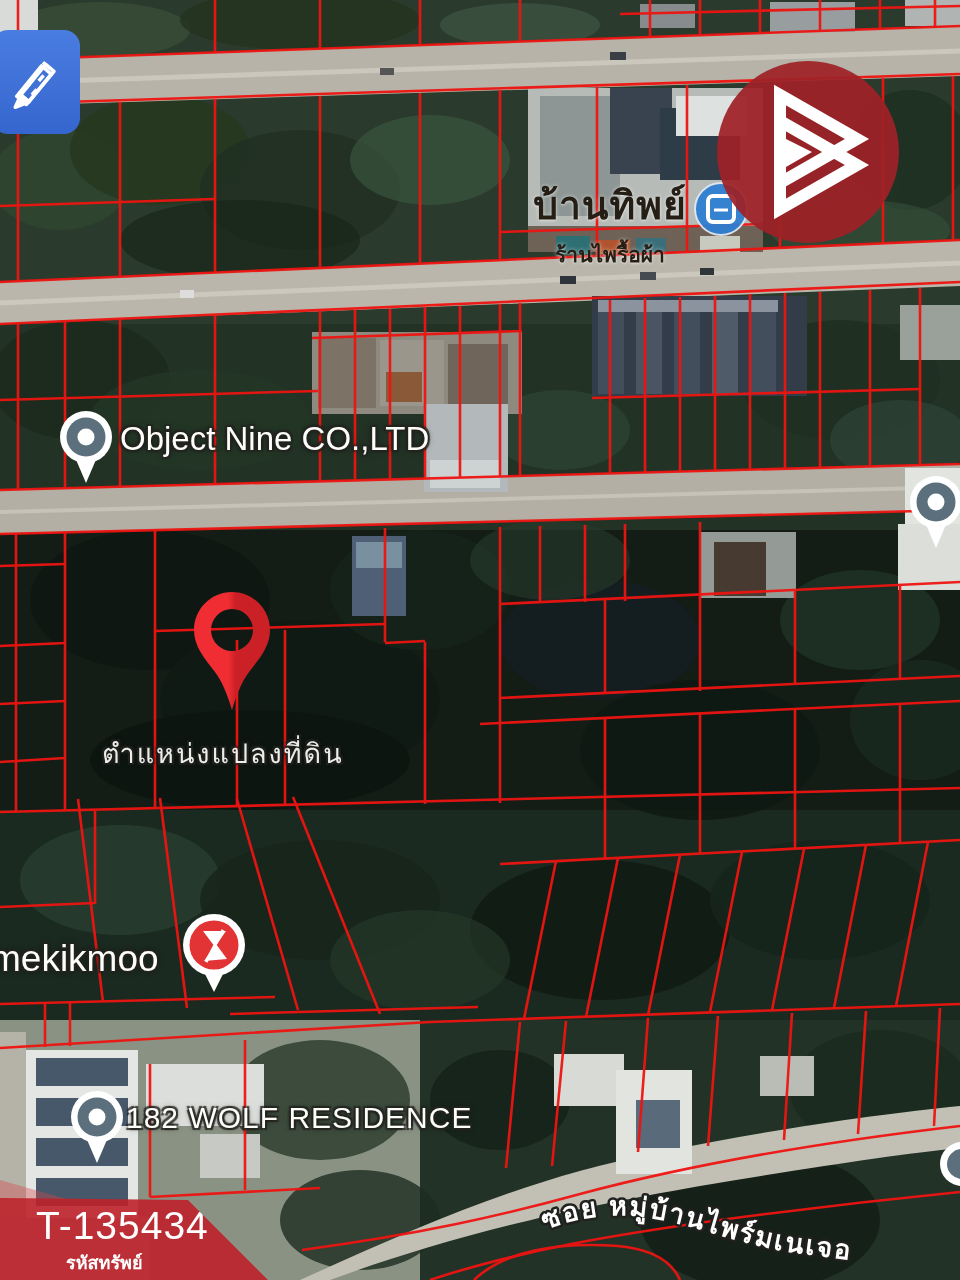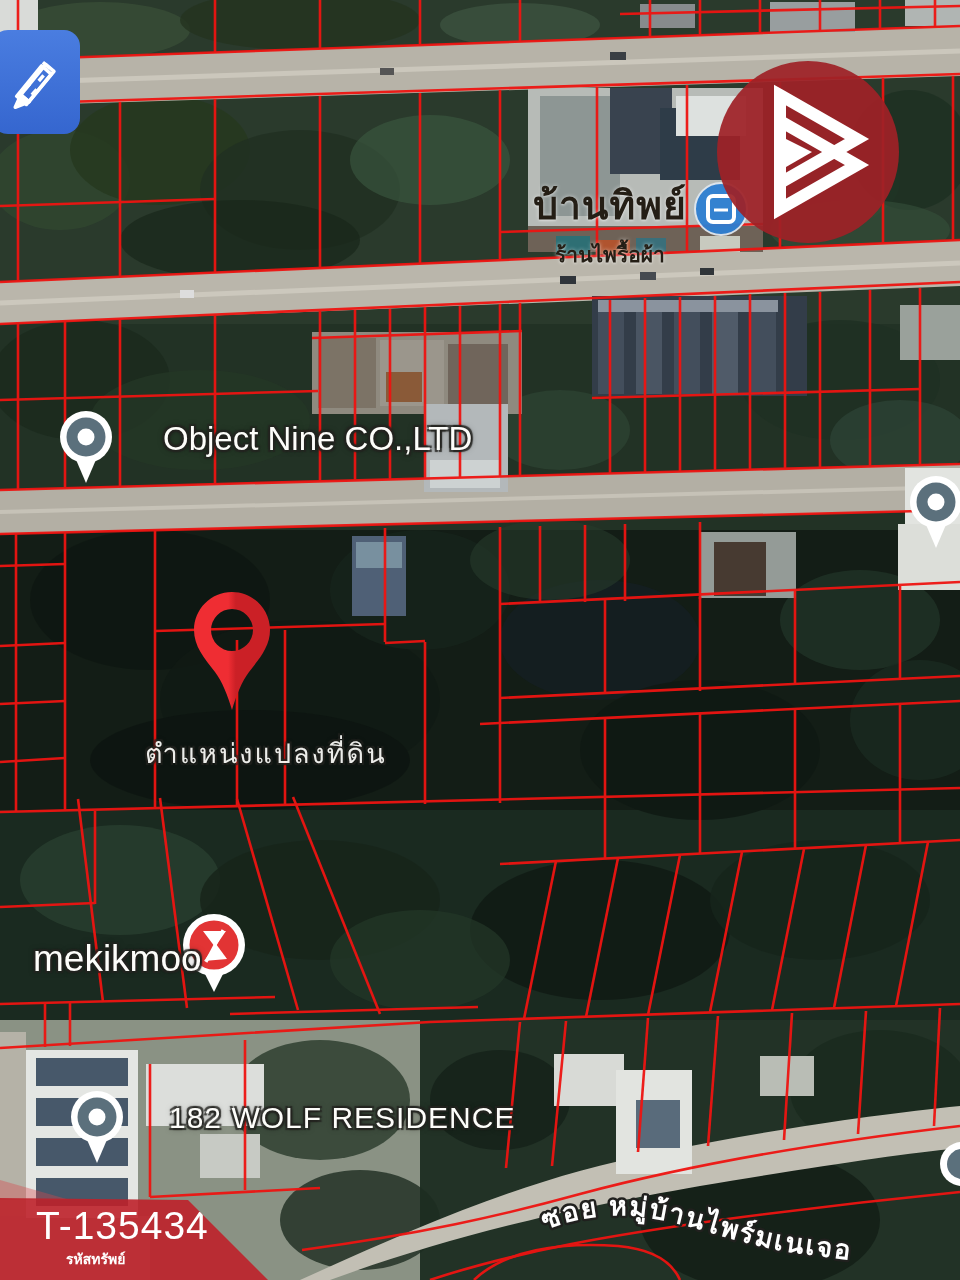--- a/index.html
+++ b/index.html
@@ -8,21 +8,20 @@
     font-family:"Liberation Sans","DejaVu Sans",sans-serif;
     background:#1b2920;
   }
   .stage svg.map{position:absolute;left:0;top:0;z-index:1;}
   .maplabel{position:absolute;z-index:3;white-space:nowrap;pointer-events:none;}
   .label-light{
     color:#fdfdfa;font-weight:500;
     text-shadow:-2px -2px 1px rgba(35,35,32,.85),2px -2px 1px rgba(35,35,32,.85),
                 -2px 2px 1px rgba(35,35,32,.85),2px 2px 1px rgba(35,35,32,.85),
                 0 0 6px rgba(0,0,0,.55);
-    padding-left:43px;
   }
   .label-dark{
     color:#241e15;font-weight:700;text-align:center;
     text-shadow:0 0 4px rgba(255,255,255,.55),0 1px 2px rgba(255,255,255,.4);
   }
   .shop-name{font-size:39px;letter-spacing:1px;}
   .shop-sub{font-size:21px;margin-top:2px;}
   .company{font-size:33px;}
   .plot-caption{font-size:27px;opacity:.93;letter-spacing:2px;}
   .mekik{font-size:37px;}
@@ -38,21 +37,21 @@
     -webkit-clip-path:polygon(0 2px,188px 4px,268px 84px,0 84px);
     clip-path:polygon(0 2px,188px 4px,268px 84px,0 84px);
     color:#fff;
   }
   .ribbon-fold{
     position:absolute;left:0;top:1180px;width:70px;height:20px;z-index:5;
     background:rgba(215,70,76,.38);
     clip-path:polygon(0 0,70px 20px,0 20px);
   }
   .ribbon-code{font-size:39px;font-weight:400;margin:8px 0 0 36px;letter-spacing:1px;}
-  .ribbon-label{font-size:14px;font-weight:700;margin:0 0 0 66px;}
+  .ribbon-label{font-size:18px;font-weight:700;margin:0 0 0 66px;}
 </style>
 </head>
 <body>
 
 <div class="stage">
 
 <svg class="map" width="960" height="1280" viewBox="0 0 960 1280" xmlns="http://www.w3.org/2000/svg">
   <defs>
     <linearGradient id="pinGrad" x1="0" y1="0" x2="1" y2="0">
       <stop offset="0.45" stop-color="#ef2d33"></stop>

